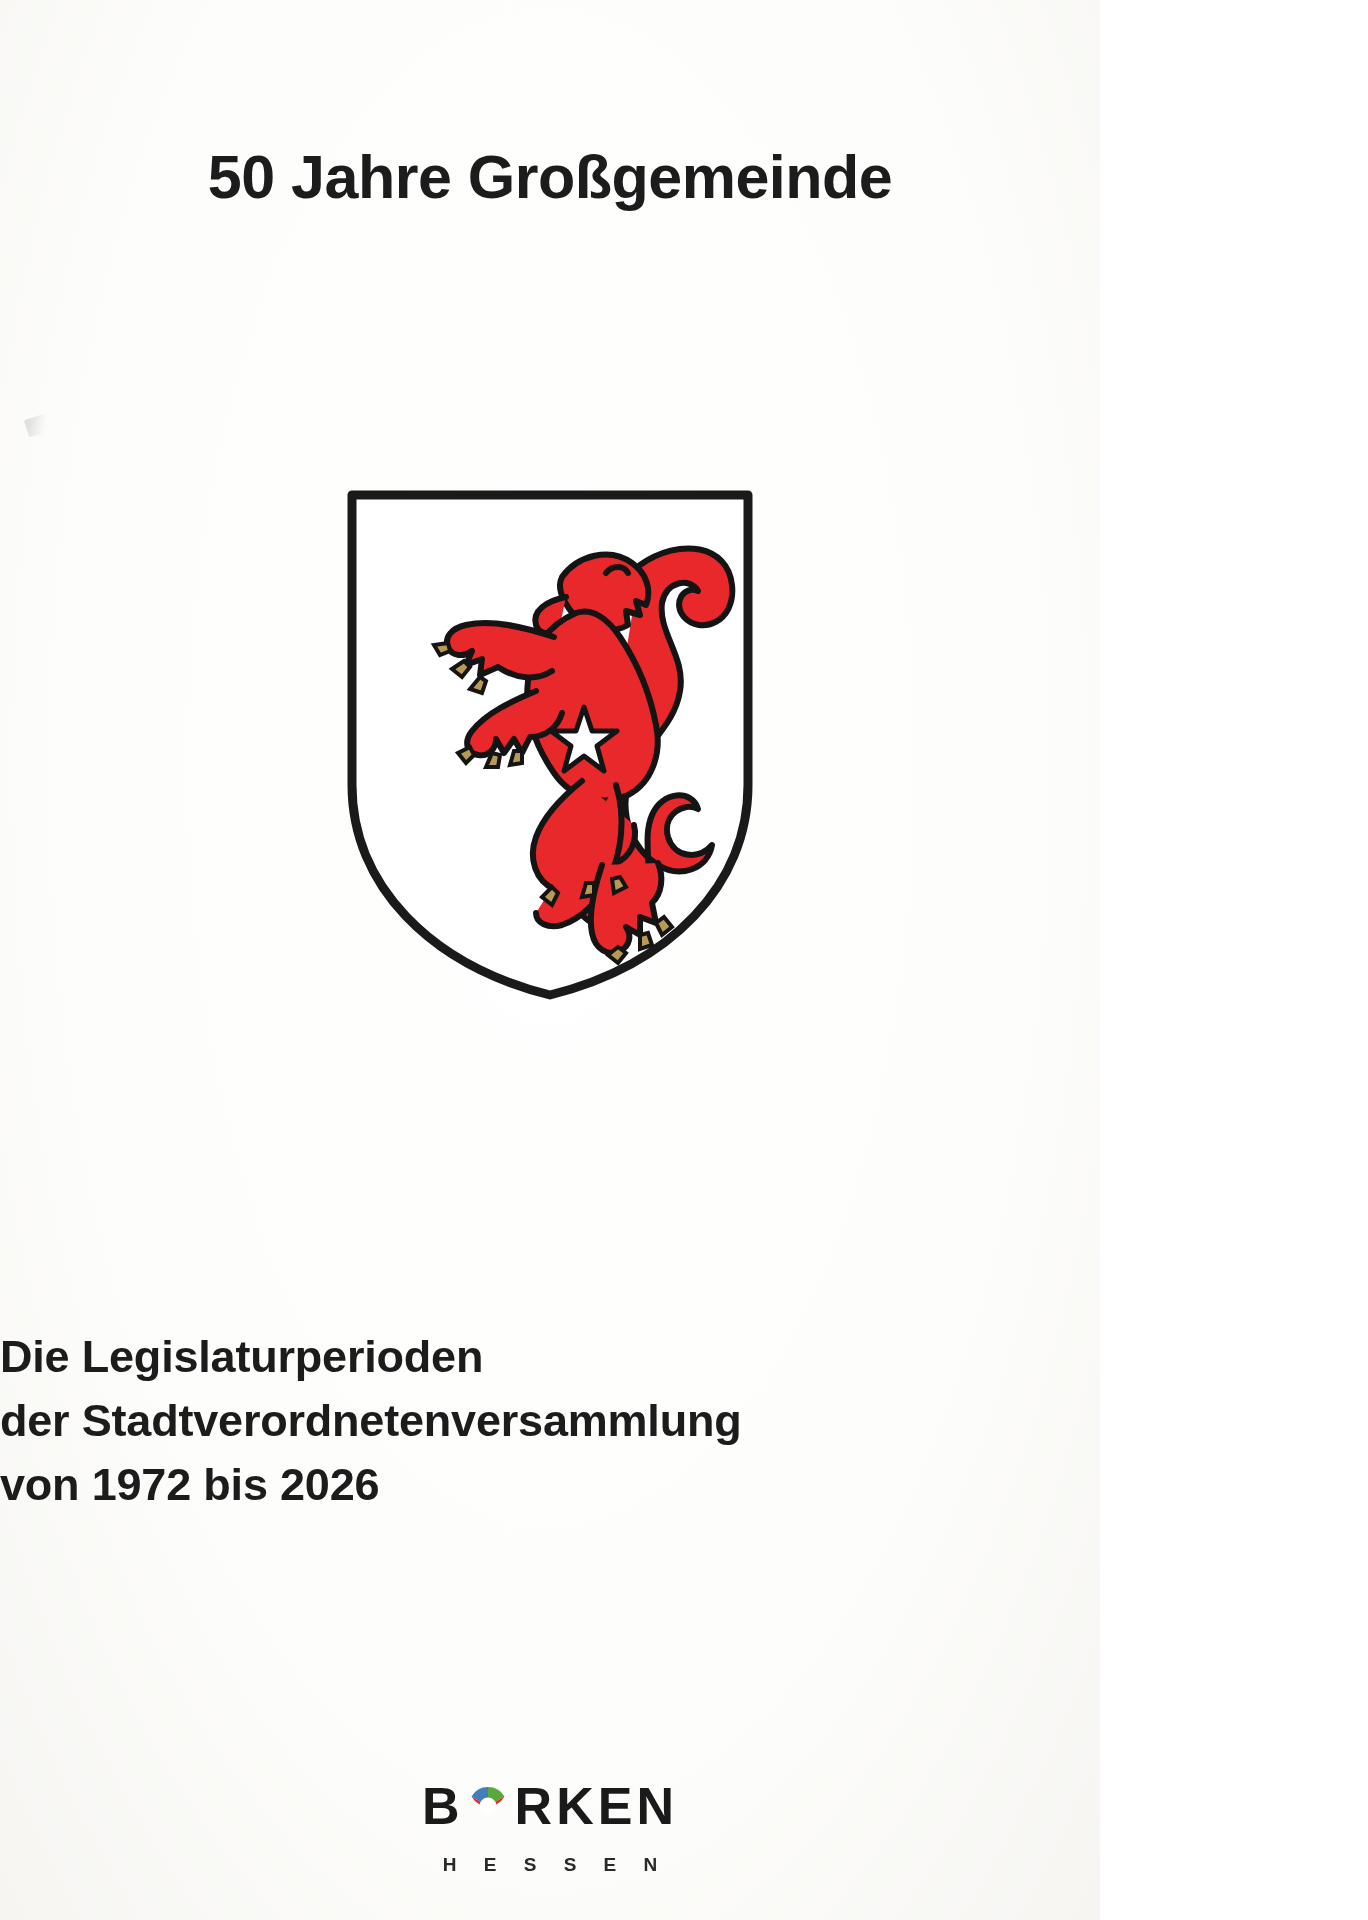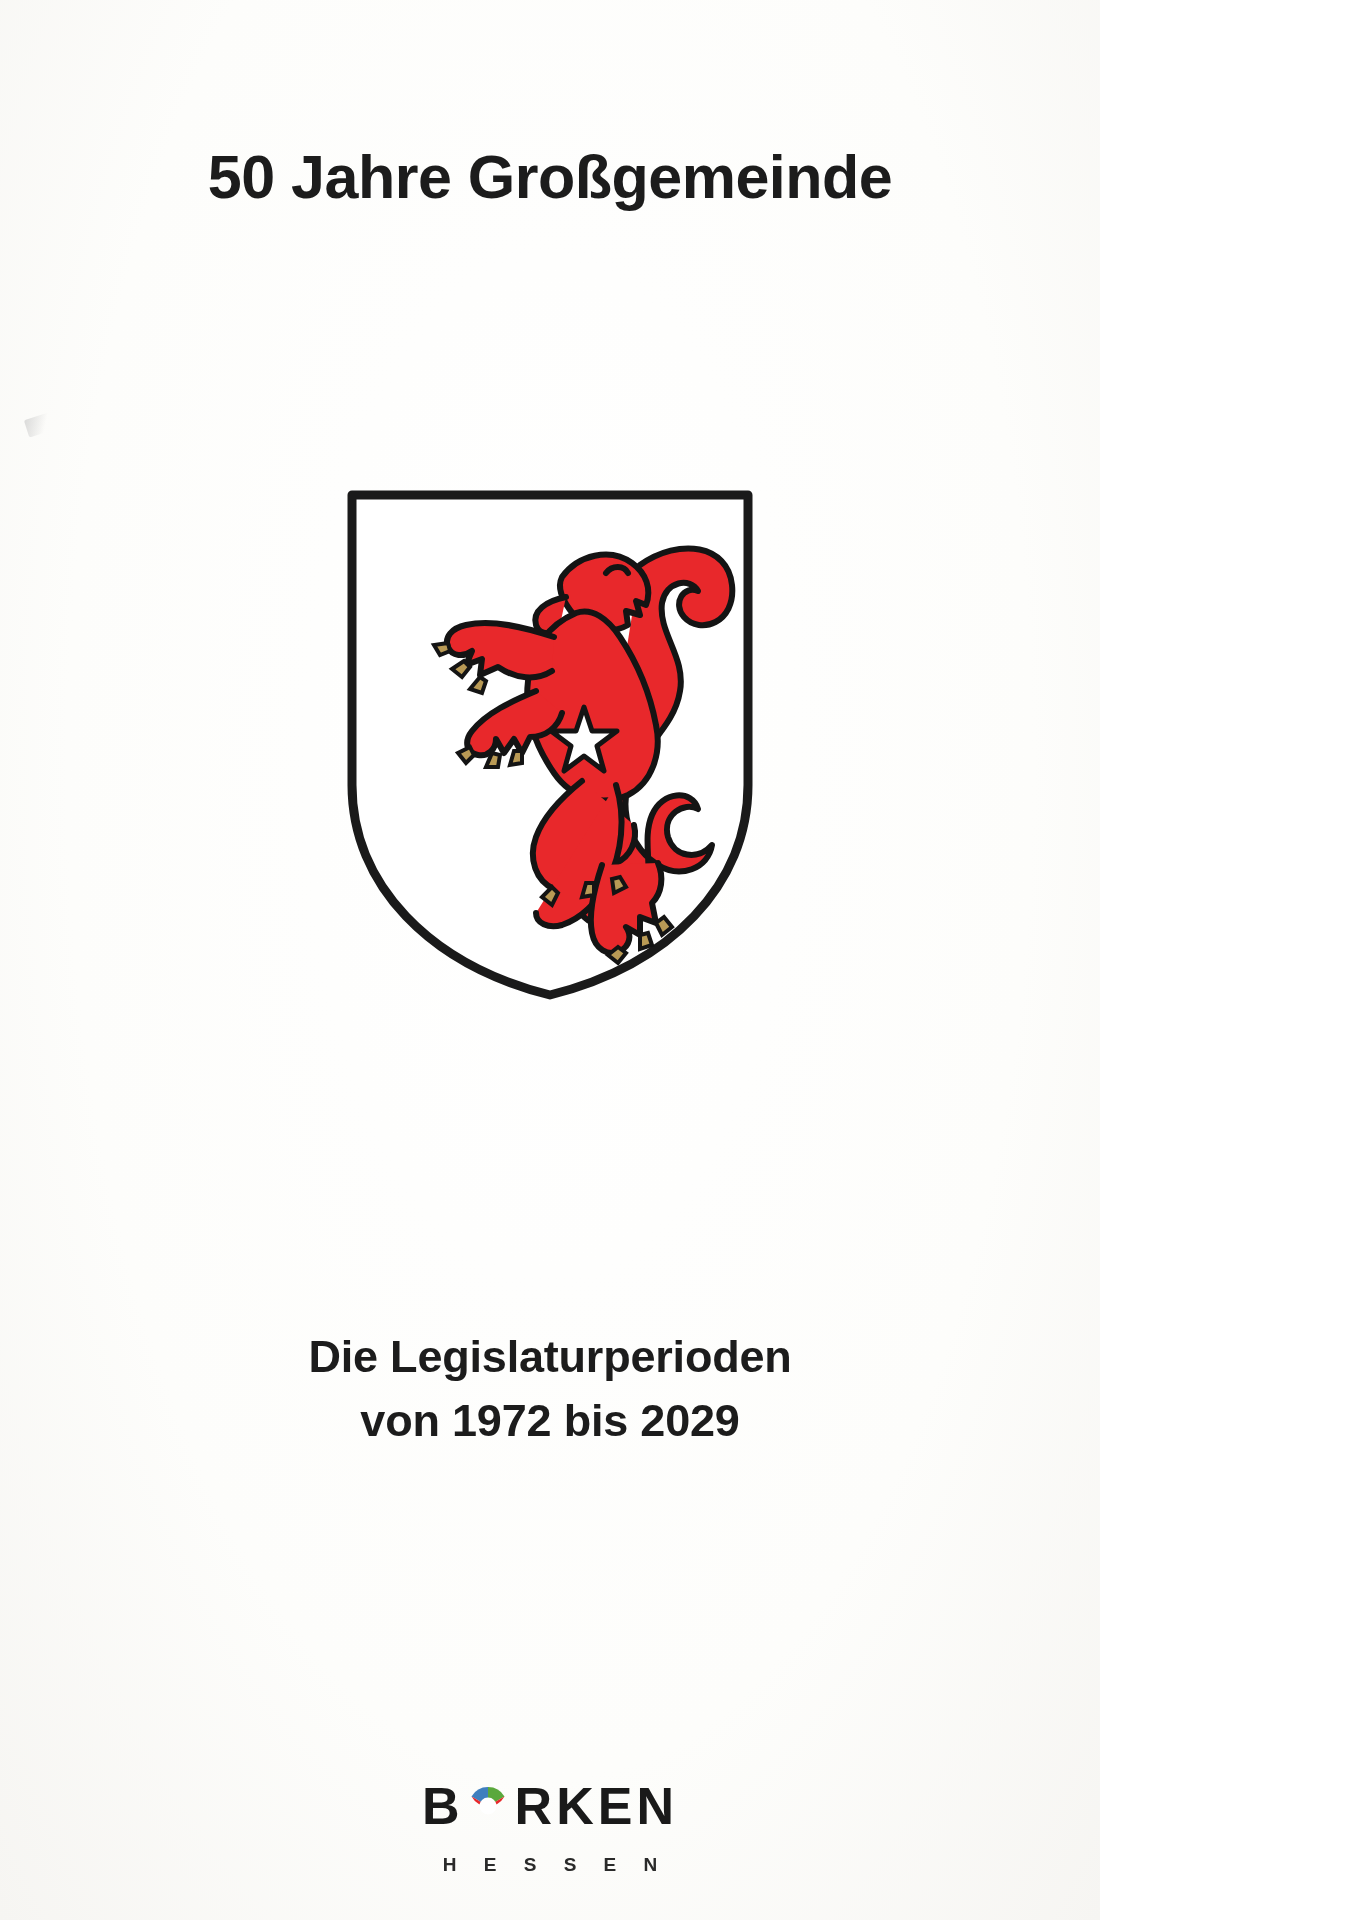--- a/index.html
+++ b/index.html
@@ -64,21 +64,20 @@
     width: 100%;
     display: flex;
     justify-content: center;
   }
 
   .subtitle-block {
     position: absolute;
     top: 1325px;
     left: 0;
     width: 100%;
-    text-align: center;
   }
   .subtitle-line {
     font-size: 45px;
     font-weight: bold;
     color: #1c1c1c;
     line-height: 1.42;
     letter-spacing: -0.2px;
   }
 
   .logo-block {
@@ -187,21 +186,22 @@
         <path d="M272 394 l2 14 l12 -6 l-6 -10 Z"></path>
         <path d="M278 462 l-10 8 l10 8 l8 -10 Z"></path>
         <path d="M300 450 l0 14 l12 -4 l-4 -12 Z"></path>
         <path d="M316 438 l6 12 l10 -8 l-8 -10 Z"></path>
       </g>
     </svg>
   </div>
 
   <div class="subtitle-block">
     <div class="subtitle-line">Die Legislaturperioden</div>
-    <div class="subtitle-line">von 1972 bis 2029</div>
+    <div class="subtitle-line">der Stadtverordnetenversammlung</div>
+    <div class="subtitle-line">von 1972 bis 2026</div>
   </div>
 
   <div class="logo-block">
     <div class="logo-word">
       <span>B</span>
       <span class="logo-o">
         <svg width="46" height="46" viewBox="0 0 46 46">
           <path d="M23 4 A19 19 0 0 0 6.5 13.5 L23 23 Z" fill="#3f7fbe"></path>
           <path d="M23 4 A19 19 0 0 1 39.5 13.5 L23 23 Z" fill="#5aa83c"></path>
           <path d="M6.5 13.5 A19 19 0 0 0 39.5 13.5 L23 23 Z" fill="#e8282b"></path>

